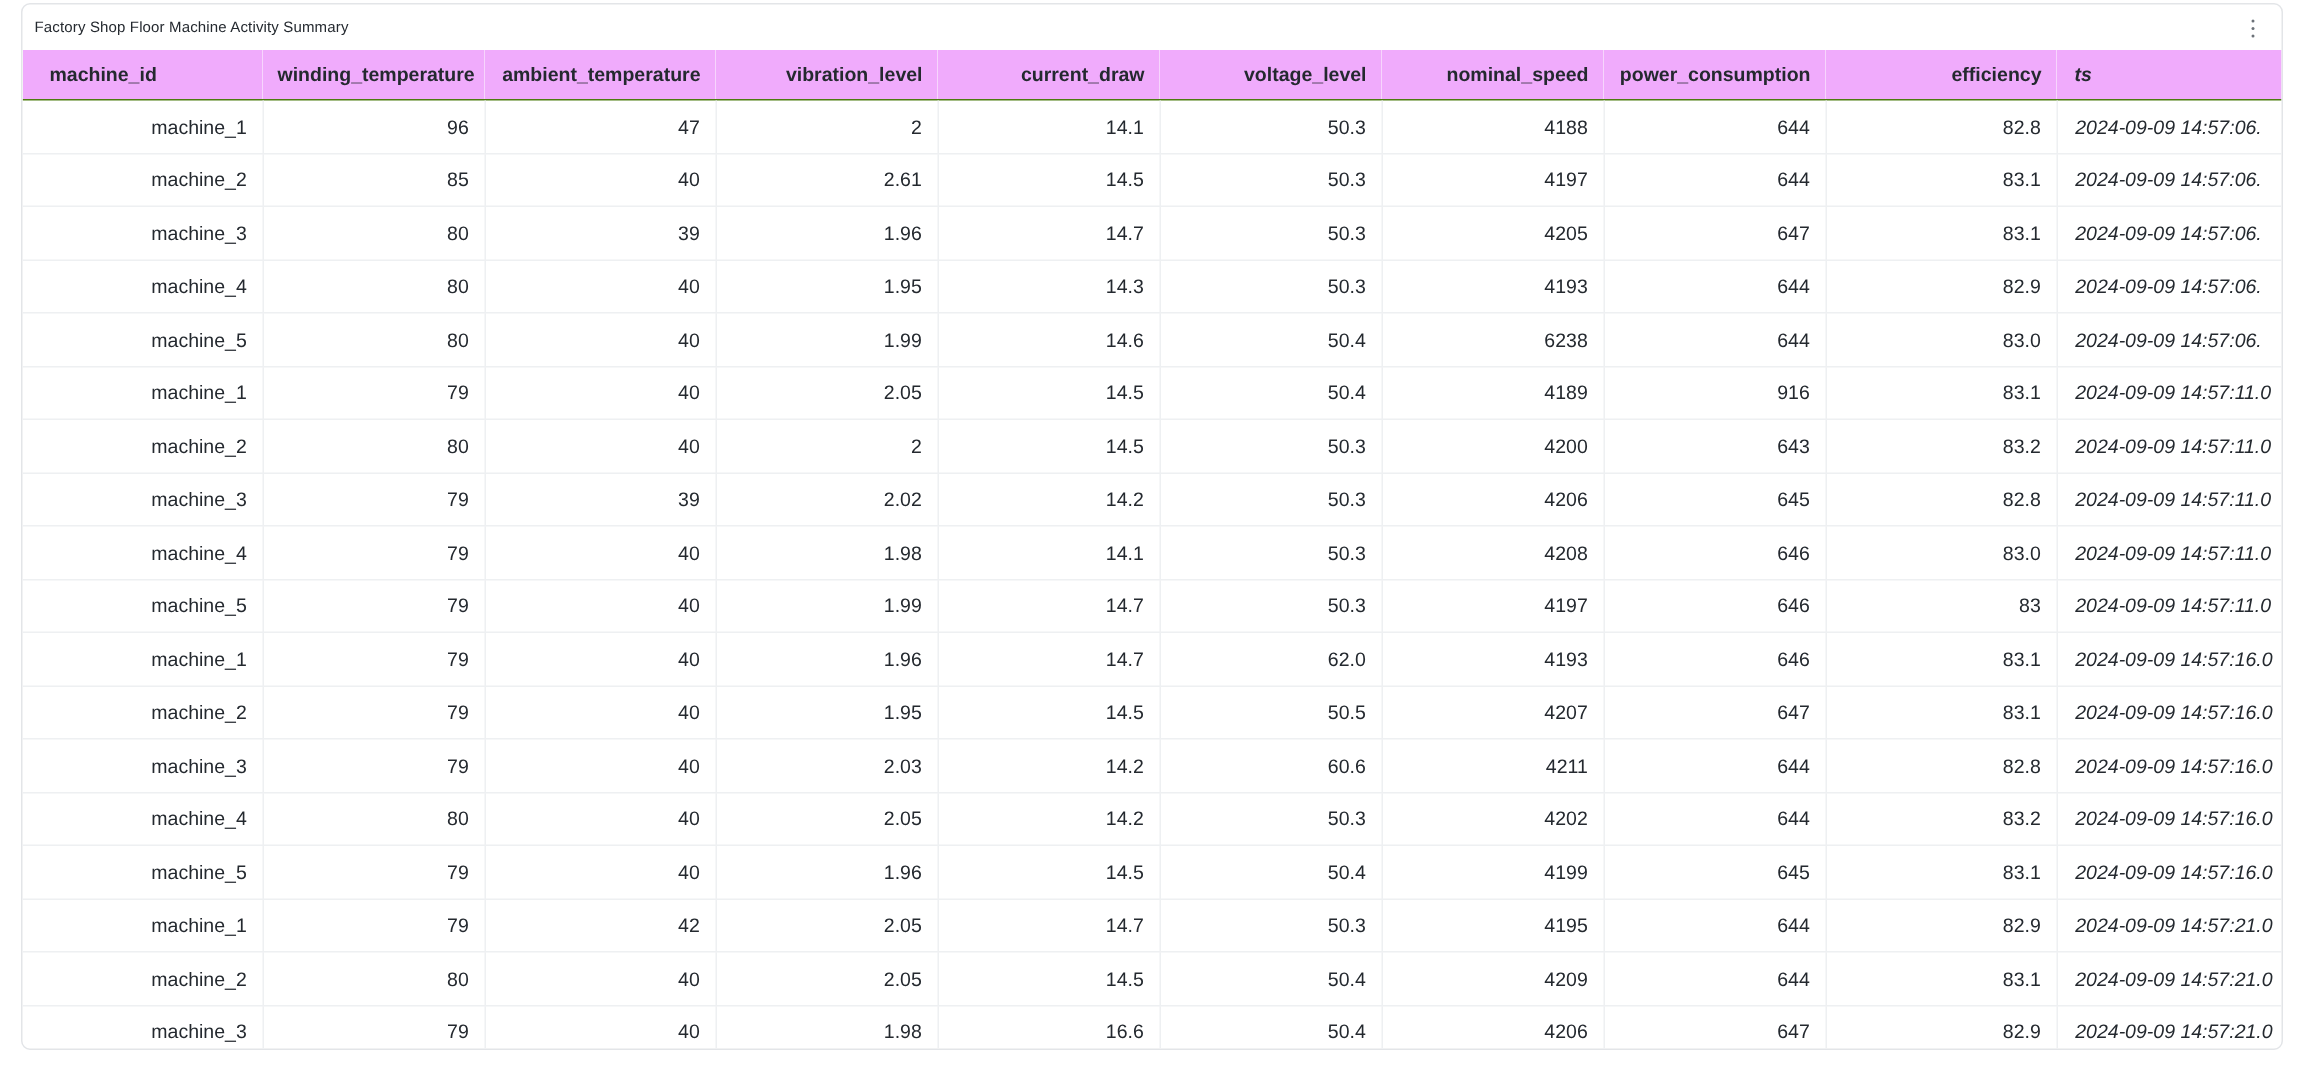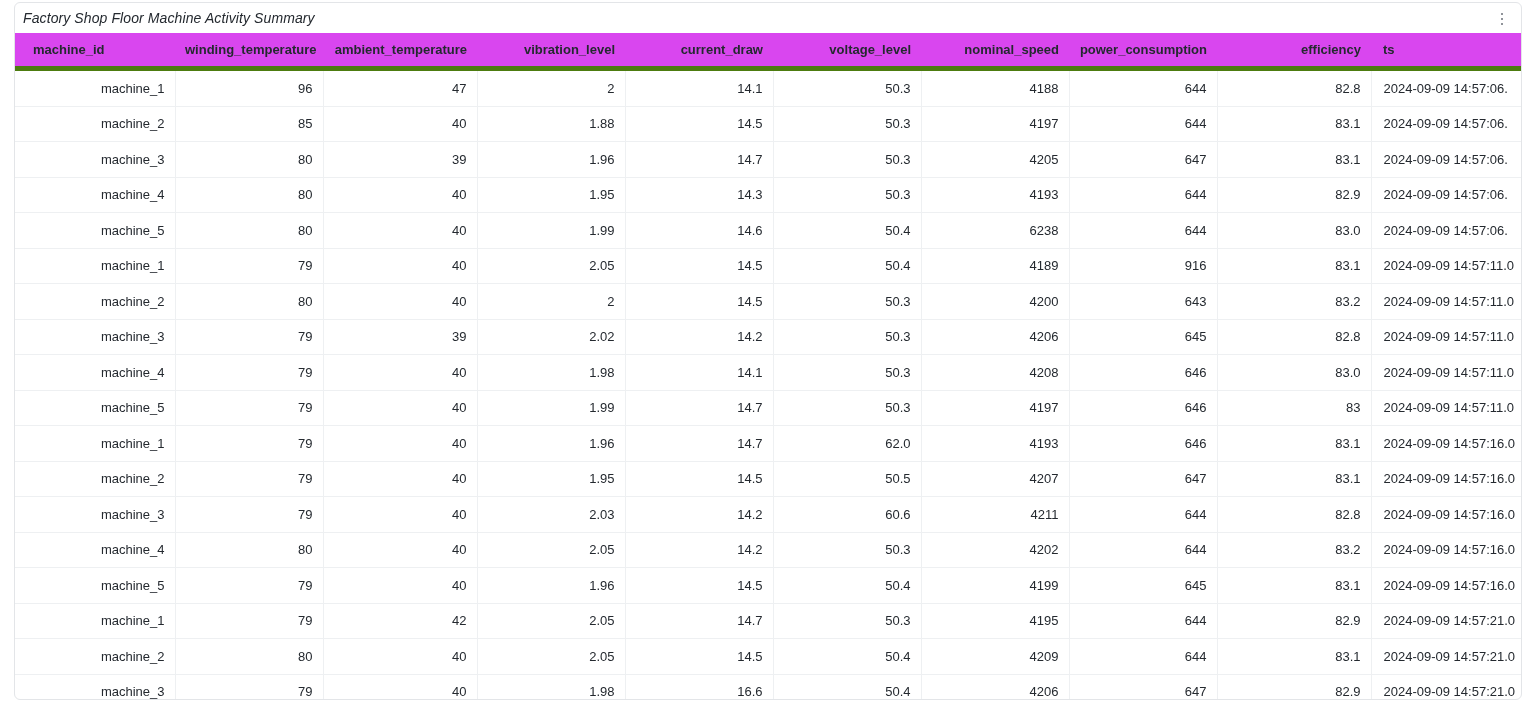--- a/index.html
+++ b/index.html
@@ -28,25 +28,24 @@
   .panel-header {
     position: relative;
     height: 30px;
     display: flex;
     align-items: center;
     padding: 0 8px 0 8px;
     box-sizing: border-box;
   }
 
   .panel-title {
-    font-size: 14px;
+    font-size: 10px;
     color: #24292f;
     letter-spacing: 0.1px;
     white-space: nowrap;
-    font-style: italic;
   }
 
   .panel-menu {
     position: absolute;
     right: 10px;
     top: 6px;
     width: 18px;
     height: 20px;
     display: flex;
     flex-direction: column;
@@ -79,22 +78,22 @@
     font-size: 13px;
     color: #24292f;
   }
 
   table.grid th {
     font-weight: 700;
     font-size: 13px;
     color: #24292f;
     height: 33px;
     padding: 0 10px;
-    border-bottom: 5px solid #4d7c0f;
-    background: #d946ef;
+    border-bottom: 1px solid #4d7c0f;
+    background: #f0abfc;
     white-space: nowrap;
     overflow: hidden;
     text-overflow: clip;
     vertical-align: middle;
   }
 
   table.grid td {
     height: 34.5px;
     padding: 0 10px;
     border-bottom: 1px solid #eef0f2;
@@ -117,21 +116,21 @@
   col.c3  { width: 148px; }
   col.c4  { width: 148px; }
   col.c5  { width: 148px; }
   col.c6  { width: 148px; }
   col.c7  { width: 148px; }
   col.c8  { width: 154px; }
   col.c9  { width: 164px; }
 
   table.grid th.c0-h { padding-left: 18px; }
   table.grid td.c0-c { padding-left: 18px; text-align: right; }
-  table.grid th.ts-h, table.grid td.ts-c { padding-left: 12px; }
+  table.grid th.ts-h, table.grid td.ts-c { padding-left: 12px; font-style: italic; }
 </style>
 </head>
 <body>
 
 <div class="panel">
 
   <div class="panel-header">
     <div class="panel-title">Factory Shop Floor Machine Activity Summary</div>
     <div class="panel-menu">
       <span></span>
@@ -178,21 +177,21 @@
             <td class="num">50.3</td>
             <td class="num">4188</td>
             <td class="num">644</td>
             <td class="num">82.8</td>
             <td class="txt ts-c">2024-09-09 14:57:06.</td>
           </tr>
           <tr>
             <td class="txt c0-c">machine_2</td>
             <td class="num">85</td>
             <td class="num">40</td>
-            <td class="num">1.88</td>
+            <td class="num">2.61</td>
             <td class="num">14.5</td>
             <td class="num">50.3</td>
             <td class="num">4197</td>
             <td class="num">644</td>
             <td class="num">83.1</td>
             <td class="txt ts-c">2024-09-09 14:57:06.</td>
           </tr>
           <tr>
             <td class="txt c0-c">machine_3</td>
             <td class="num">80</td>

